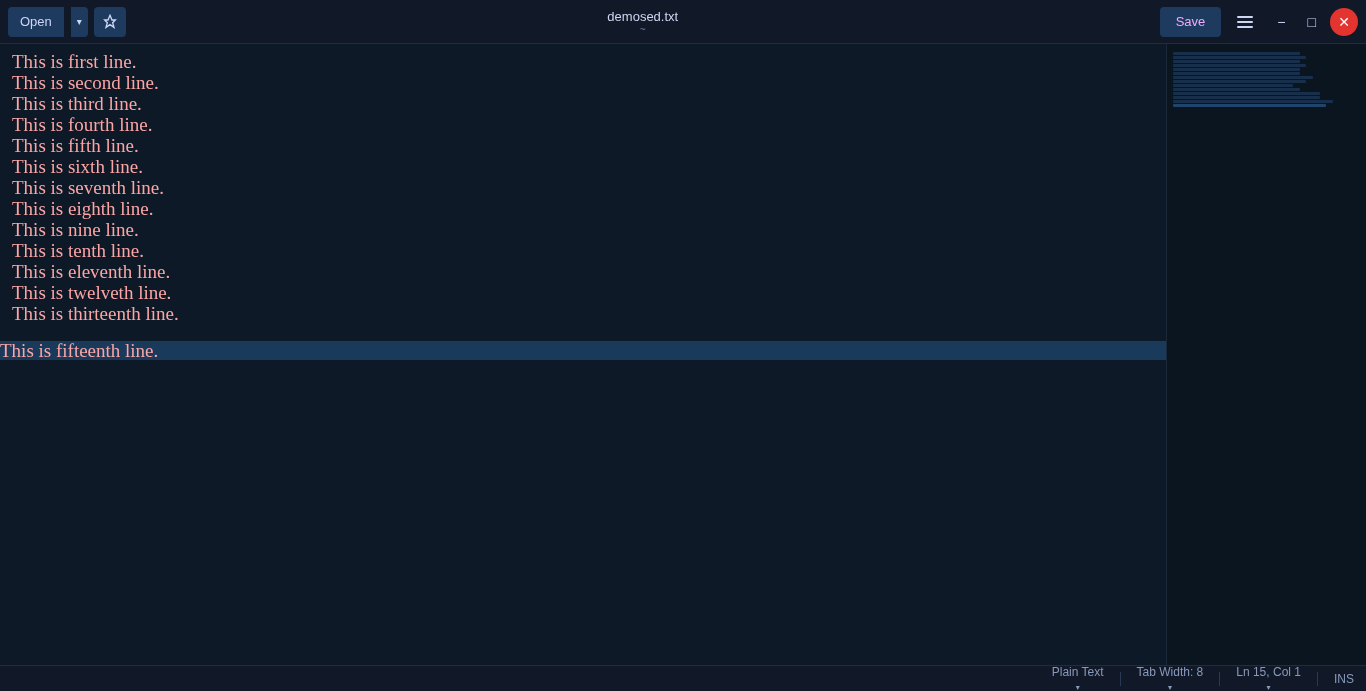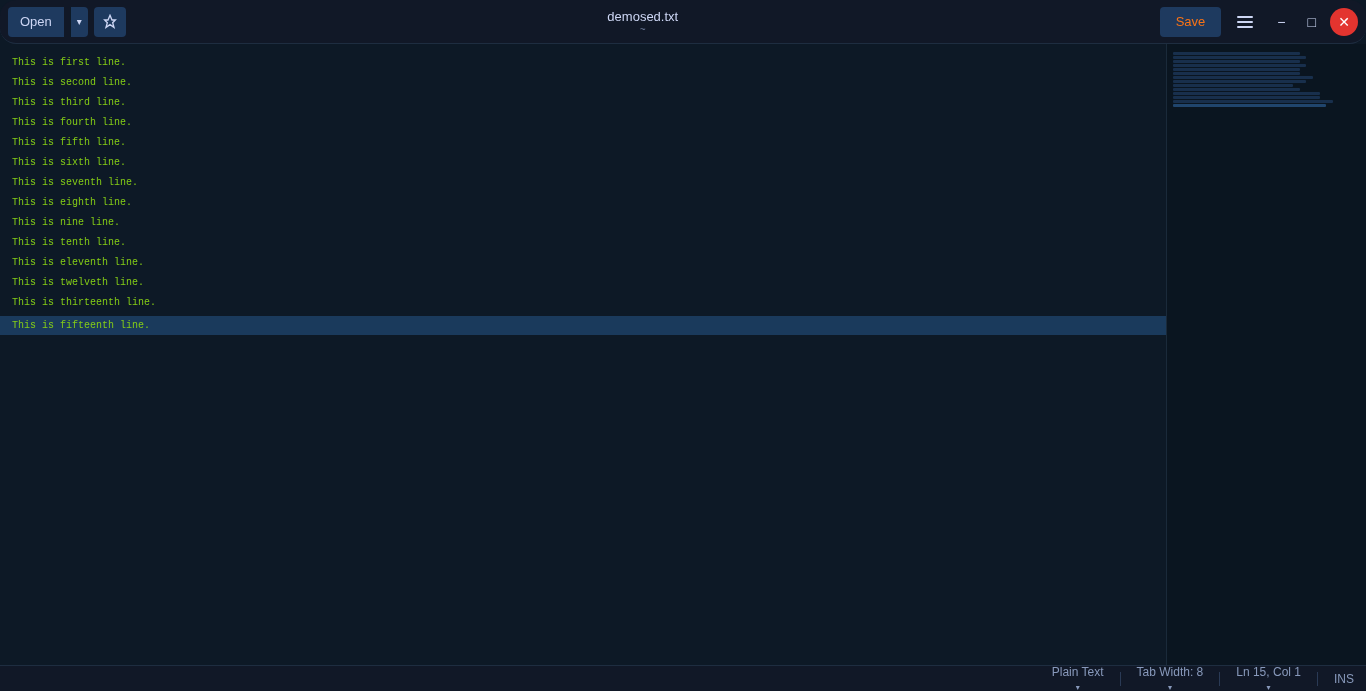--- a/index.html
+++ b/index.html
@@ -21,21 +21,20 @@
 
     
     #titlebar {
       display: flex;
       align-items: center;
       background-color: #111827;
       height: 44px;
       padding: 0 8px;
       flex-shrink: 0;
       border-bottom: 1px solid #1e2d40;
-      border-radius: 16px;
     }
 
     #titlebar-left {
       display: flex;
       align-items: center;
       gap: 6px;
     }
 
     .open-btn {
       background-color: #1e3a5f;
@@ -99,21 +98,21 @@
     }
 
     #titlebar-right {
       display: flex;
       align-items: center;
       gap: 6px;
     }
 
     .save-btn {
       background-color: #1e3a5f;
-      color: #f97316;
+      color: #f0abfc;
       border: none;
       border-radius: 4px;
       padding: 5px 16px;
       font-size: 13px;
       cursor: pointer;
       height: 30px;
       display: flex;
       align-items: center;
       font-family: sans-serif;
     }
@@ -175,32 +174,32 @@
       position: absolute;
       top: 0;
       left: 0;
       right: 0;
       bottom: 0;
       padding: 8px 12px;
       overflow-y: auto;
     }
 
     .text-line {
-      font-family: Liberation Mono, monospace;
-      font-size: 10px;
+      font-family: Liberation Serif, serif;
+      font-size: 19px;
       line-height: 19px;
-      color: #84cc16;
+      color: #fca5a5;
       white-space: pre;
     }
 
     .highlighted-line {
       background-color: #1a3a5c;
       display: block;
-      margin: 4px -12px;
-      padding: 0 12px;
+      margin: 16px -12px;
+      padding: 0 0;
     }
 
     
     #minimap {
       width: 200px;
       background-color: #0a1520;
       border-left: 1px solid #1a2a3a;
       display: flex;
       flex-direction: column;
     }

